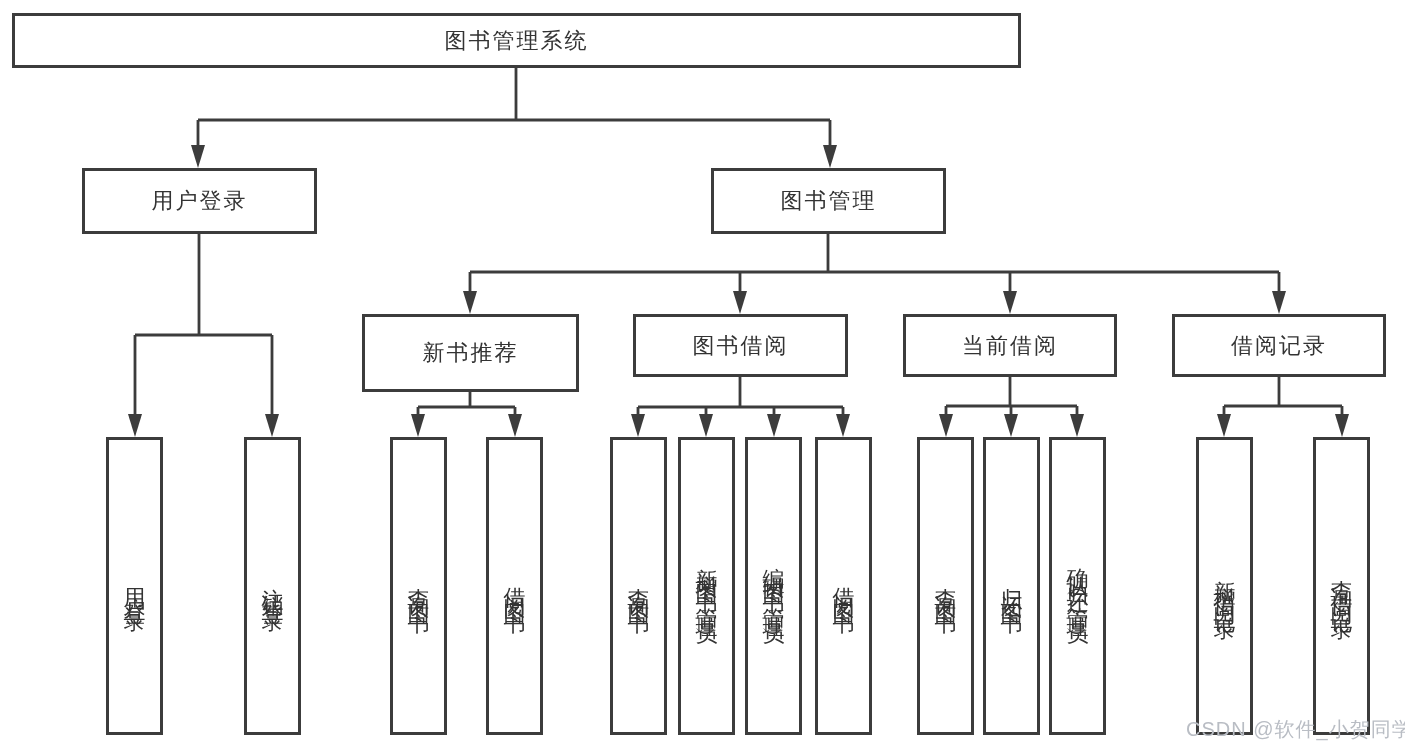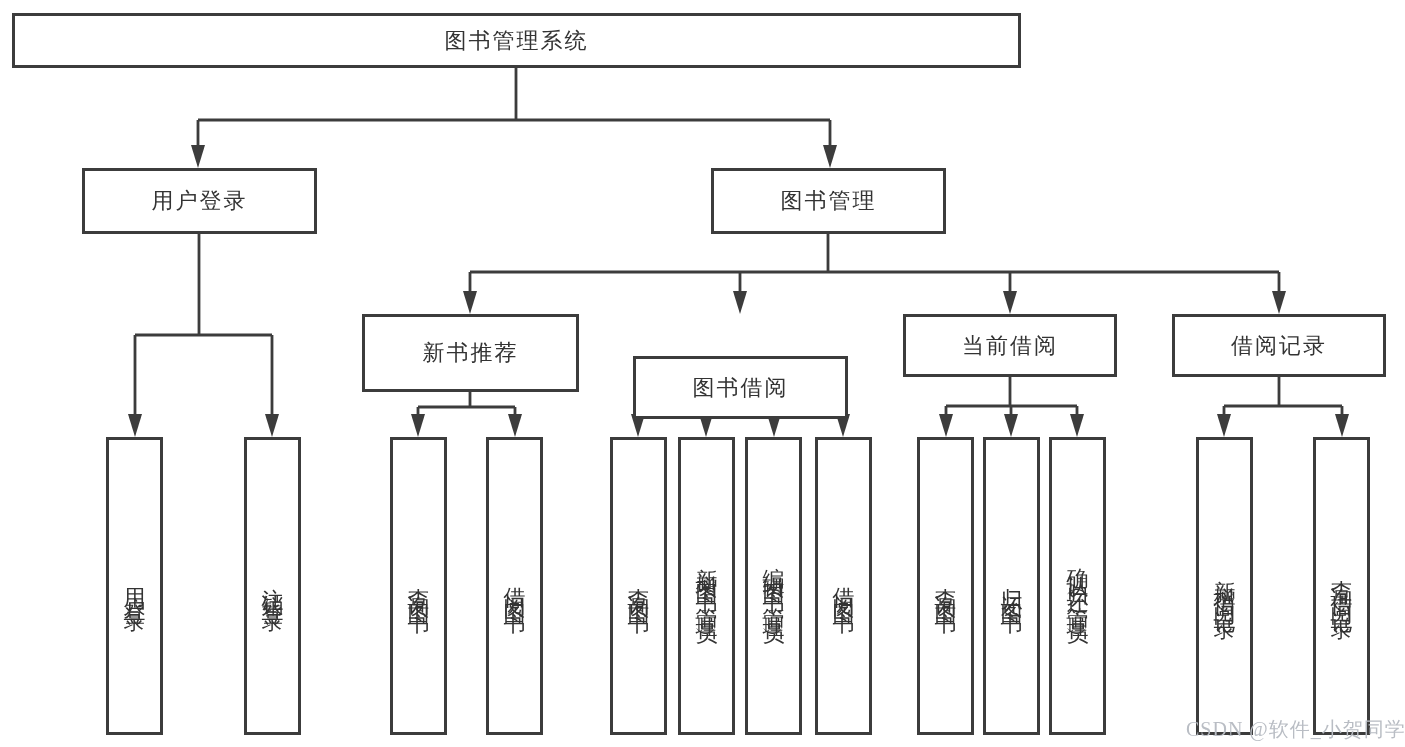--- a/index.html
+++ b/index.html
@@ -6,21 +6,21 @@
     --line:#3c3c3c;
     --text:#333333;
     --bg:#ffffff;
     --wm:#b9bdc4;
   }
   html,body{margin:0;padding:0;background:#fff;}
   .canvas{
     position:relative;
     width:1405px;height:747px;
     background:var(--bg);
-    font-family:Liberation Serif, serif;
+    font-family:Liberation Sans, sans-serif;
     overflow:hidden;
   }
   .connectors{
     position:absolute;left:0;top:0;width:1405px;height:747px;
     pointer-events:none;
   }
   .node{
     position:absolute;
     box-sizing:border-box;
     background:#fff;
@@ -112,21 +112,21 @@
   <div class="node h-node" style="left:82px;top:168px;width:235px;height:66px;">
     <span>用户登录</span>
   </div>
   <div class="node h-node" style="left:711px;top:168px;width:235px;height:66px;">
     <span>图书管理</span>
   </div>
 
   <div class="node h-node" style="left:362px;top:314px;width:217px;height:78px;">
     <span>新书推荐</span>
   </div>
-  <div class="node h-node" style="left:633px;top:314px;width:215px;height:63px;margin-top:42px;">
+  <div class="node h-node" style="left:633px;top:314px;width:215px;height:63px;">
     <span>图书借阅</span>
   </div>
   <div class="node h-node" style="left:903px;top:314px;width:214px;height:63px;text-align:center;">
     <span>当前借阅</span>
   </div>
   <div class="node h-node" style="left:1172px;top:314px;width:214px;height:63px;">
     <span>借阅记录</span>
   </div>
 
   <div class="node leaf" style="left:106px;">

